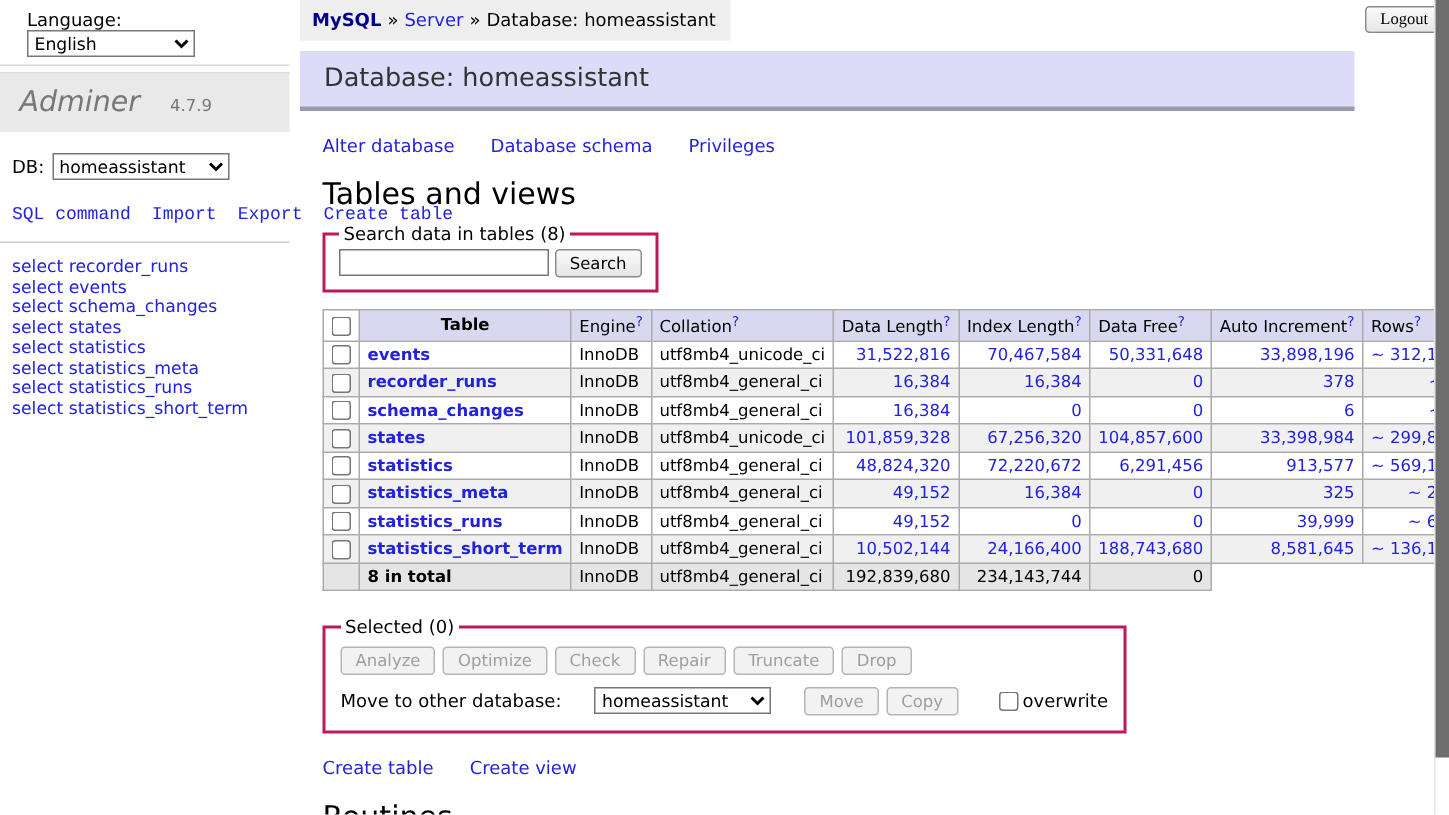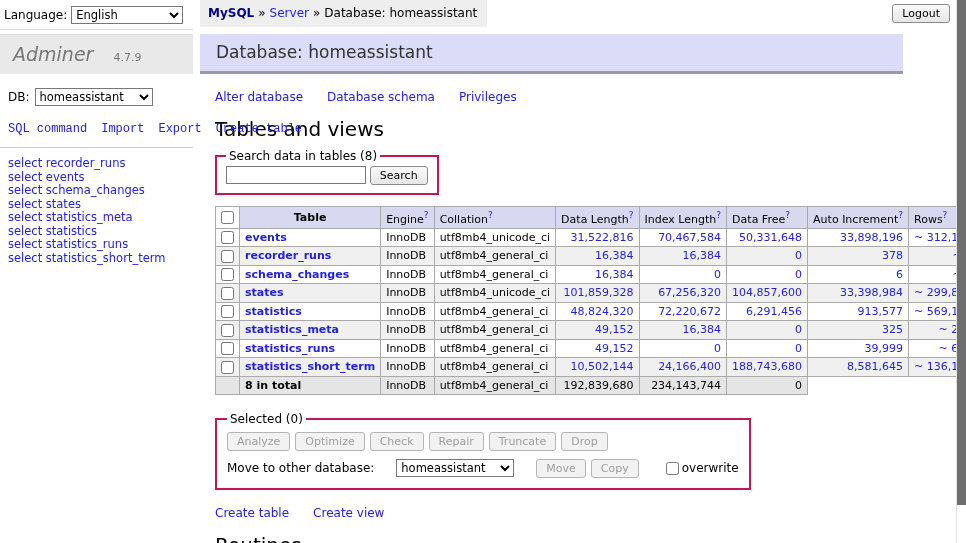--- a/index.html
+++ b/index.html
@@ -15,21 +15,21 @@
   *{box-sizing:border-box;}
   html,body{margin:0;padding:0;}
   body{
     width:966px;height:543px;overflow:hidden;position:relative;
     background:#fff;color:#000;
     font-family:"DejaVu Sans","Liberation Sans",sans-serif;font-size:12px;
   }
   a{color:var(--link);text-decoration:none;cursor:pointer;}
   
   #menu{position:absolute;left:0;top:0;width:193px;height:543px;}
-  .lang-row{padding:6px 0 5px 4px;border-bottom:1px solid #d9d9d9;}
+  .lang-row{padding:6px 0 5px 18px;border-bottom:1px solid #d9d9d9;}
   .lang-row label{margin-right:4px;}
   select{font-family:inherit;font-size:11.5px;border:1px solid #777;background:#fff;}
   #lang-select{width:112px;}
   h1.logo{
     margin:4px 0 0 0;background:var(--gray-strip);border-top:1px solid #ddd;
     padding:8px 0 9px 13px;font-weight:400;font-style:italic;color:#777;font-size:19px;
   }
   h1.logo .ver{font-size:11px;font-style:normal;color:#777;margin-left:20px;}
   .db-row{padding:14px 0 0 8px;}
   .db-row label{margin-right:5px;}
@@ -80,43 +80,43 @@
   tr.total td{background:#e5e5e5;font-size:11px;}
   tr.total .tot-name{font-weight:bold;}
   input[type=checkbox]{width:13px;height:13px;margin:0;vertical-align:middle;}
   
   #selected-fieldset{margin-top:17px;padding:6px 10px 10px 10px;}
   .sel-buttons .btn{margin-right:5px;}
   .move-row{margin-top:8px;display:flex;align-items:center;gap:22px;font-size:12px;}
   #move-select{width:118px;}
   .move-row label{display:flex;align-items:center;gap:3px;}
   
-  #logout-btn{position:absolute;top:4px;right:16px;}
+  #logout-btn{position:absolute;top:4px;right:4px;font-family:Liberation Serif, serif;}
   #scrollbar{position:absolute;right:0;top:0;width:10px;height:543px;background:#fff;border-left:1px solid #e4e4e4;}
   #scroll-thumb{position:absolute;top:0;left:0;width:10px;height:505px;background:#6e6e6e;}
 </style>
 </head>
 <body>
 
 <div id="menu">
   <div class="lang-row">
     <label>Language:</label><select id="lang-select"><option>English</option></select>
   </div>
   <h1 class="logo"><span>Adminer</span><span class="ver">4.7.9</span></h1>
   <div class="db-row">
     <label>DB:</label><select id="db-select"><option>homeassistant</option></select>
   </div>
   <div class="side-actions" id="side-actions"><a href="#">SQL command</a><a href="#">Import</a><a href="#">Export</a><a href="#">Create table</a></div>
   <div class="side-tables" id="side-tables">
       <a href="#">select recorder_runs</a>
       <a href="#">select events</a>
       <a href="#">select schema_changes</a>
       <a href="#">select states</a>
+      <a href="#">select statistics</a>
       <a href="#">select statistics_meta</a>
-      <a href="#">select statistics</a>
       <a href="#">select statistics_runs</a>
       <a href="#">select statistics_short_term</a>
     </div>
 </div>
 
 <div id="content">
   <div class="breadcrumb">
     <a class="mysql">MySQL</a><span class="sep">»</span><a>Server</a><span class="sep">»</span><span class="cur">Database: homeassistant</span>
   </div>
 

